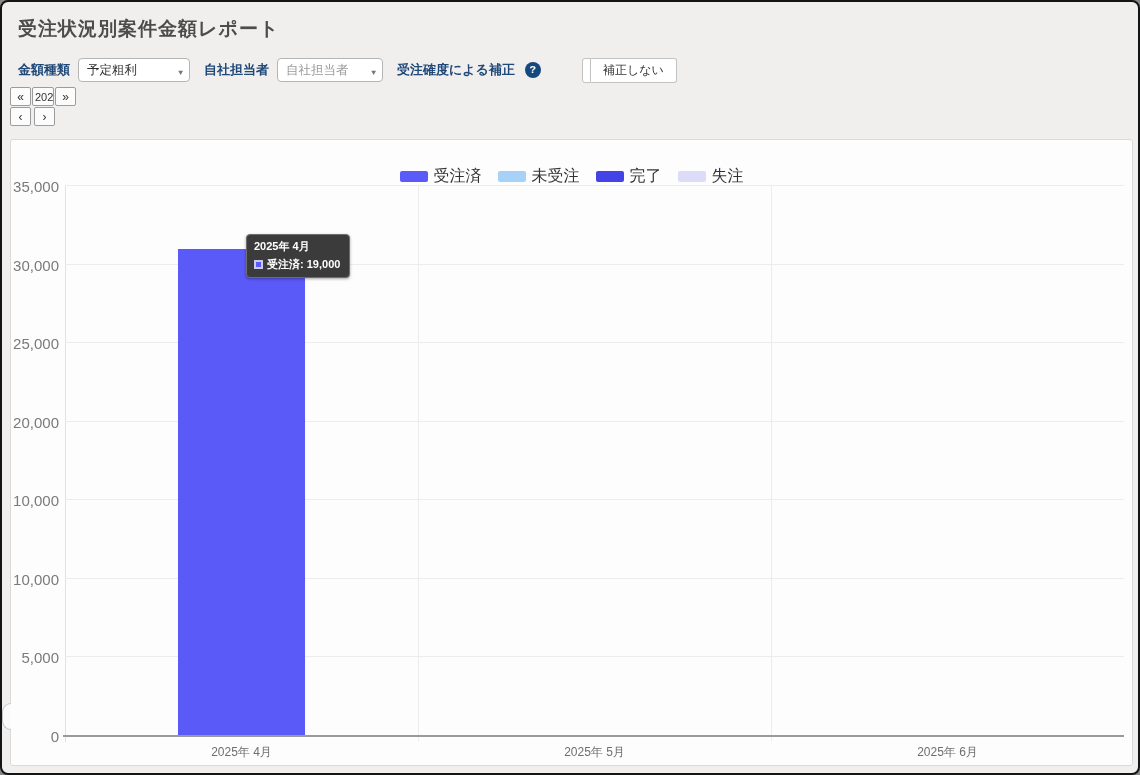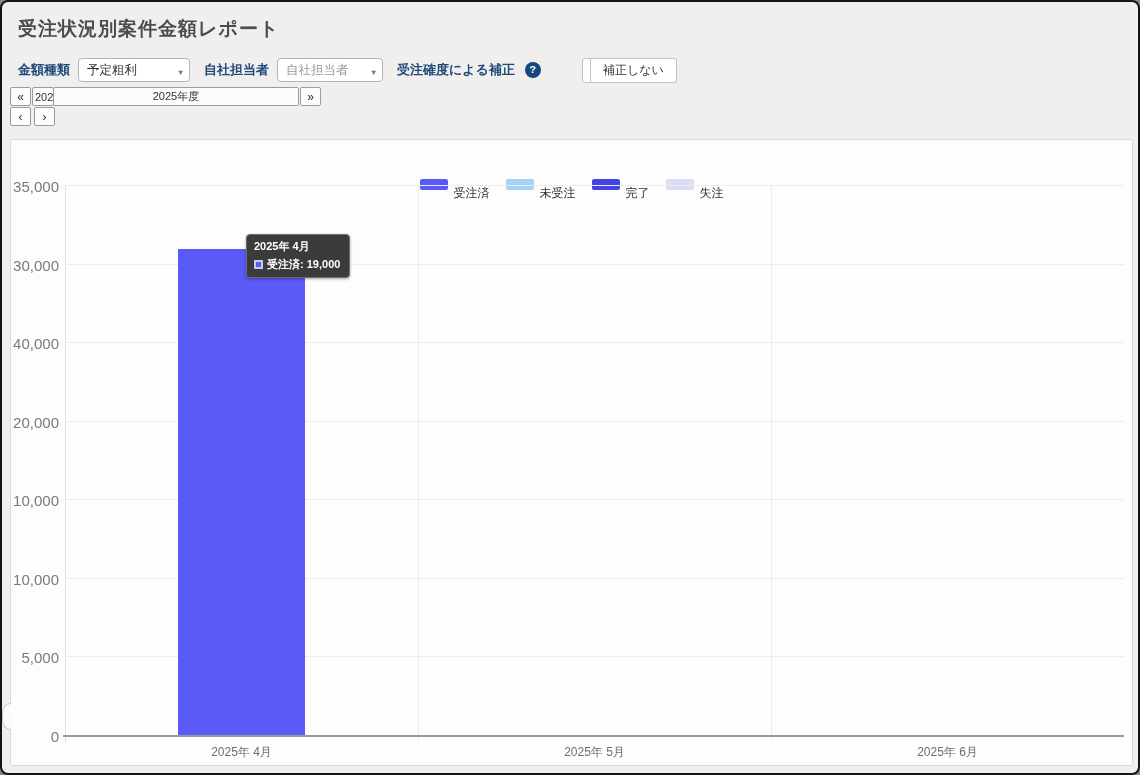--- a/index.html
+++ b/index.html
@@ -61,21 +61,21 @@
   .chart-card {
     position:absolute; left:8px; top:137px; width:1123px; height:627px;
     background:#fdfdfd; border:1px solid #dadada; border-radius:3px;
   }
   .chart-legend {
     position:absolute; left:0; top:26px; width:100%;
     display:flex; justify-content:center; align-items:center; gap:16px;
   }
   .legend-item { display:flex; align-items:center; gap:6px; }
   .legend-swatch { width:28px; height:11px; border-radius:2px; }
-  .legend-label { font-size:12px; color:#333;margin-top:19px; }
+  .legend-label { font-size:16px; color:#333; }
 
   .plot-area { position:absolute; left:54px; top:46px; width:1059px; height:550px; }
   .gridline-h { position:absolute; left:0; right:0; height:1px; background:#ececec; z-index:1; }
   .gridline-v { position:absolute; top:0; bottom:-5px; width:1px; background:#ececec; z-index:1; }
   .y-axis-line { position:absolute; left:0; top:0; bottom:-6px; width:1px; background:#e2e2e2; z-index:1; }
   .x-baseline { position:absolute; left:-2px; right:0; bottom:-1px; height:2px; background:#9a9a9a; z-index:3; }
   .bar { position:absolute; bottom:0; z-index:2; }
 
   .y-axis-labels { position:absolute; left:0; top:46px; width:48px; height:550px; }
   .ytick {
@@ -128,21 +128,20 @@
     <div class="corr-group">
       <div class="corr-stub"></div>
       <div class="corr-btn">補正しない</div>
     </div>
   </div>
 
   <div class="nav-row year-row">
     <div class="nav-btn arrow-btn">«</div>
     <div class="nav-btn gap"></div>
     <div class="nav-btn year-partial">2024</div>
-    <div class="nav-btn year-current">2025年度</div>
     <div class="nav-btn gap"></div>
     <div class="nav-btn arrow-btn">»</div>
   </div>
 
   <div class="nav-row month-row">
     <div class="nav-btn arrow-btn">‹</div>
     <div class="nav-btn gap"></div>
     <div class="nav-btn gap"></div>
     <div class="nav-btn arrow-btn">›</div>
   </div>
@@ -166,21 +165,21 @@
           <div class="legend-label">失注</div>
         </div>
       </div>
 
     <div class="y-axis-labels">
         <div class="ytick" style="bottom: 0%;">0</div>
         <div class="ytick" style="bottom: 14.2857%;">5,000</div>
         <div class="ytick" style="bottom: 28.5714%;">10,000</div>
         <div class="ytick" style="bottom: 42.8571%;">10,000</div>
         <div class="ytick" style="bottom: 57.1429%;">20,000</div>
-        <div class="ytick" style="bottom: 71.4286%;">40,000</div>
+        <div class="ytick" style="bottom: 71.4286%;">25,000</div>
         <div class="ytick" style="bottom: 85.7143%;">30,000</div>
         <div class="ytick" style="bottom: 100%;">35,000</div>
       </div>
 
     <div class="plot-area">
       <div class="y-axis-line"></div>
       <div class="x-baseline"></div>
     <div class="gridline-h" style="bottom: 14.2857%;"></div>
         <div class="gridline-h" style="bottom: 28.5714%;"></div>
         <div class="gridline-h" style="bottom: 42.8571%;"></div>

